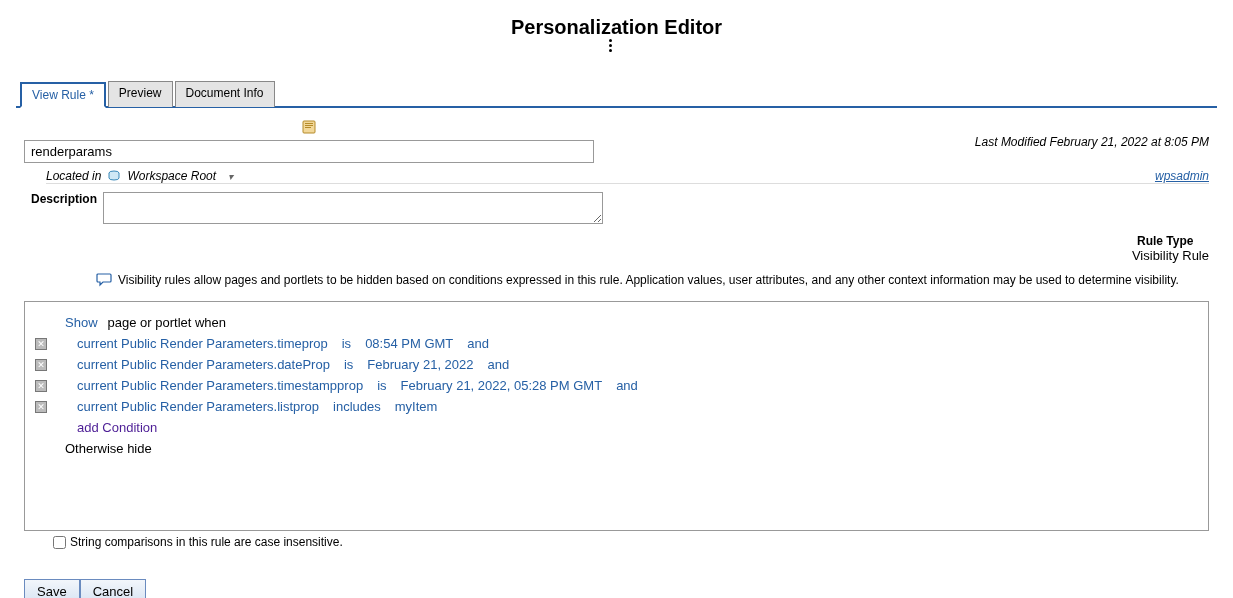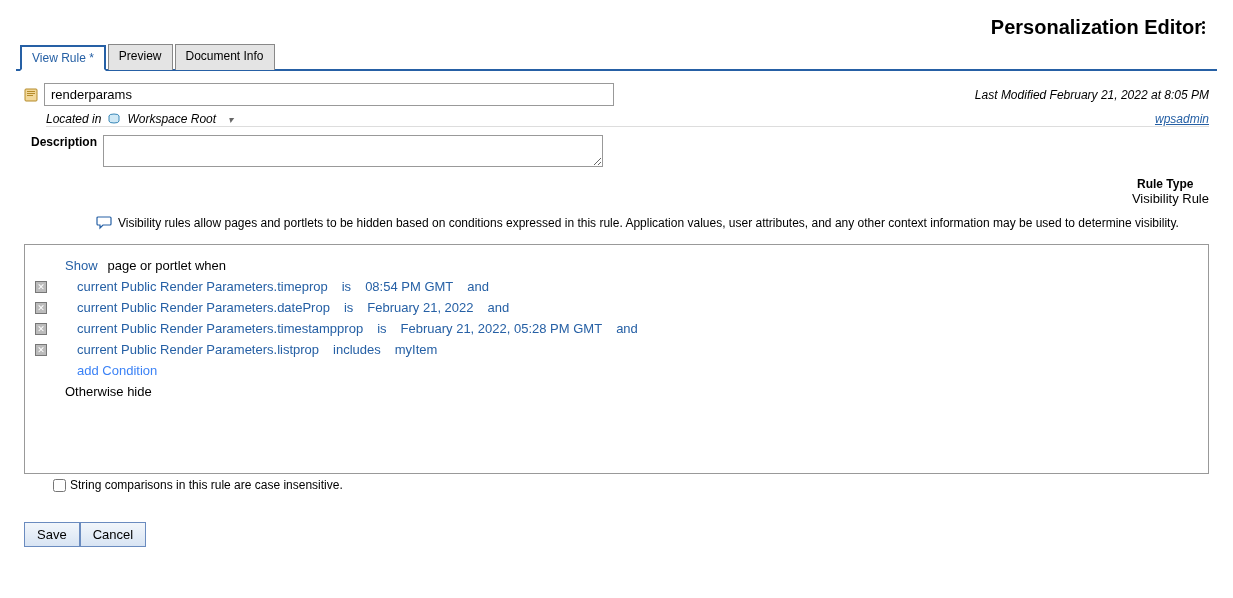--- a/index.html
+++ b/index.html
@@ -7,23 +7,24 @@
   margin: 0;
   padding: 16px;
   font-family: Arial, Helvetica, sans-serif;
   font-size: 13px;
   color: #000;
   background: #fff;
   width: 1233px;
 }
 .header-row {
   display: flex;
-  justify-content: flex-end;
-  align-items: center;
-  margin-bottom: 4px;
+  justify-content: flex-start;
+  align-items: center;
+  margin-bottom: 28px;
+  flex-direction: column;
 }
 .page-title {
   font-size: 20px;
   font-weight: bold;
 }
 .ellipsis-icon {
   font-size: 18px;
   line-height: 4px;
   display: flex;
   flex-direction: column;
@@ -58,21 +59,21 @@
 }
 .form-area {
   padding: 12px 8px 8px 8px;
 }
 .row1 {
   display: flex;
   align-items: center;
   justify-content: space-between;
   margin-bottom: 6px;
 }
-.row1-left { display: flex; align-items: center; gap: 6px; }
+.row1-left { display: flex; align-items: center; gap: 6px; flex-direction: column; }
 .doc-icon { width: 14px; height: 14px; display: inline-block; }
 .doc-icon svg { width: 14px; height: 14px; }
 .name-input {
   width: 570px;
   padding: 3px 6px;
   font-size: 13px;
   border: 1px solid #999;
 }
 .last-modified { font-style: italic; font-size: 12px; }
 .row2 {
@@ -120,21 +121,21 @@
   display: inline-flex;
   align-items: center;
   justify-content: center;
   cursor: pointer;
   font-size: 9px;
   color: #fff;
   flex-shrink: 0;
 }
 .delete-box::before { content: "✕"; }
 .link { color: #2660a5; cursor: pointer; }
-.link-pink { color: #3b82f6; cursor: pointer; }
+.link-pink { color: #4c1d95; cursor: pointer; }
 .cond-content { display: flex; flex-wrap: wrap; gap: 14px; margin-left: 20px; }
 .otherwise { padding-left: 30px; }
 .checkbox-row { display: flex; align-items: center; gap: 4px; font-size: 12px; margin-bottom: 30px; margin-left: 29px; }
 .checkbox-row input { margin: 0; }
 .action-buttons { display: flex; gap: 0; }
 .action-btn {
   background: linear-gradient(#f2f6fb, #d8e4f3);
   border: 1px solid #6a8bbf;
   padding: 4px 12px;
   font-size: 13px;

